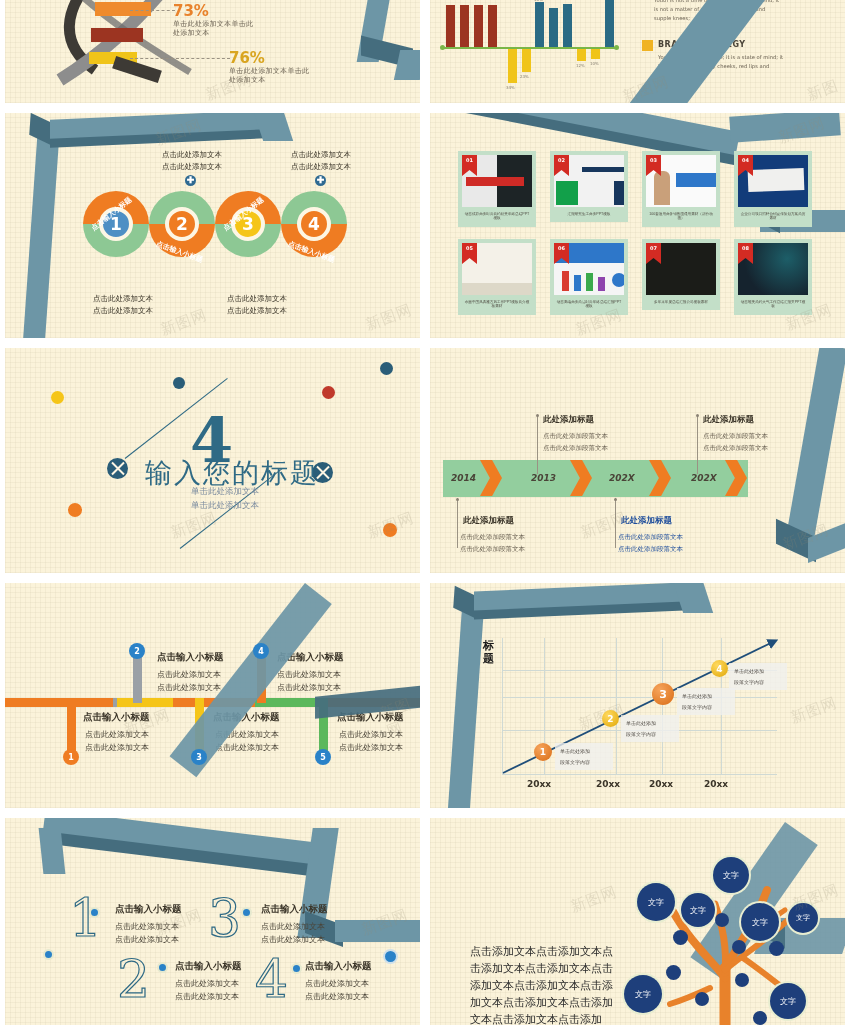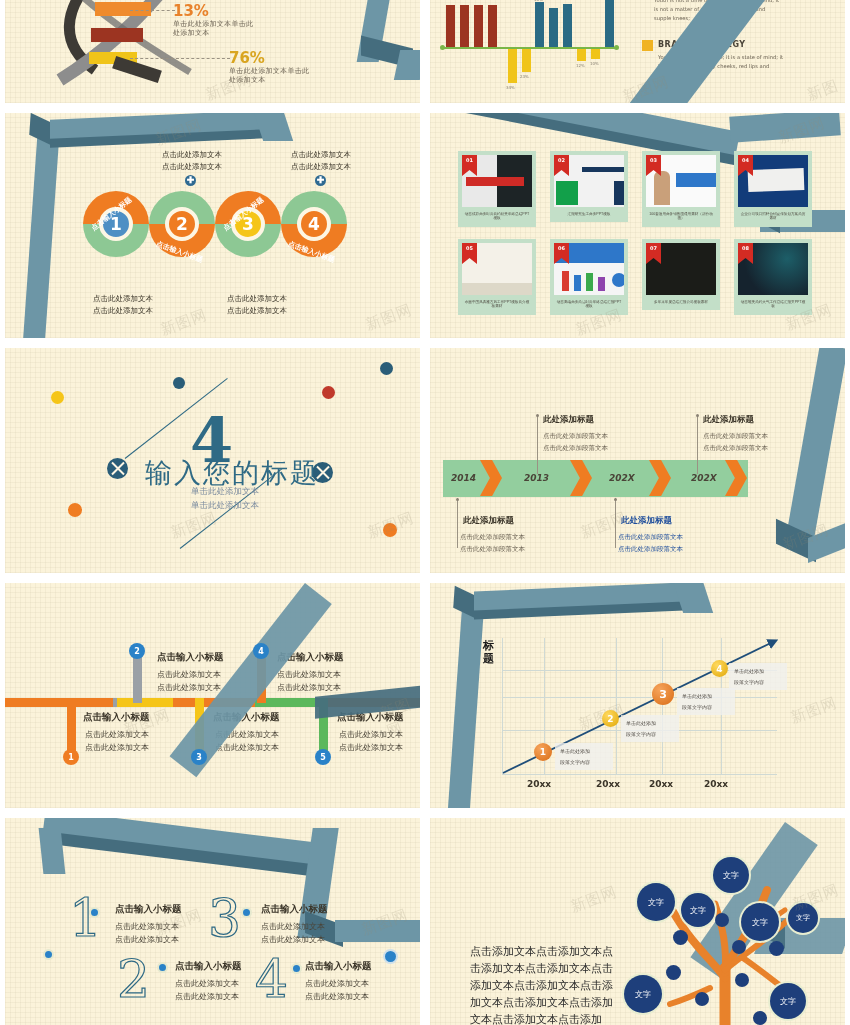--- a/index.html
+++ b/index.html
@@ -132,21 +132,21 @@
     </svg>
     <div class="bar1" style="left:90px;top:2px;width:56px;height:14px;background:#ef8b2c"></div>
     <div class="bar1" style="left:86px;top:28px;width:52px;height:14px;background:#9c3421"></div>
     <div class="bar1" style="left:84px;top:52px;width:48px;height:12px;background:#f0c419"></div>
     <div class="bar1" style="left:108px;top:63px;width:48px;height:13px;background:#3d3a35;transform:rotate(18deg)"></div>
 
     <div class="dashline" style="left:125px;top:10px;width:45px;"></div>
     <div class="dashline" style="left:125px;top:58px;width:100px;"></div>
 
     <div class="pct" style="left:168px;top:2px;color:#e8822b">
-      <span>13%</span>
+      <span>73%</span>
       <small>单击此处添加文本单击此<br>处添加文本</small>
     </div>
     <div class="pct" style="left:224px;top:49px;color:#d9a520">
       <span>76%</span>
       <small>单击此处添加文本单击此<br>处添加文本</small>
     </div>
 
     <div class="rb light" style="left:358px;top:-10px;width:22px;height:72px;transform:skewX(-10deg)"></div>
     <div class="rb dark" style="left:356px;top:42px;width:52px;height:20px;transform:skewY(14deg)"></div>
     <div class="rb light" style="left:392px;top:50px;width:26px;height:30px;transform:skewX(-12deg)"></div>
@@ -346,21 +346,21 @@
   </div>
 
   <div class="slide h-std">
     <div class="chevbar" style="left:13px;top:112px;width:305px;height:37px"></div>
     <div class="chev" style="left:50px;top:112px"></div>
     <div class="chev" style="left:140px;top:112px"></div>
     <div class="chev" style="left:219px;top:112px"></div>
     <div class="chev" style="left:295px;top:112px"></div>
 
     <div class="yr" style="left:21px;top:125px">2014</div>
-    <div class="yr" style="left:94px;top:125px">2013</div>
+    <div class="yr" style="left:101px;top:125px">2013</div>
     <div class="yr" style="left:179px;top:125px">202X</div>
     <div class="yr" style="left:261px;top:125px">202X</div>
 
     <div class="lead" style="left:27px;top:150px;height:50px"></div>
     <div class="leaddot" style="left:26px;top:150px"></div>
     <div class="lead" style="left:107px;top:68px;height:58px"></div>
     <div class="leaddot" style="left:106px;top:66px"></div>
     <div class="lead" style="left:185px;top:150px;height:50px"></div>
     <div class="leaddot" style="left:184px;top:150px"></div>
     <div class="lead" style="left:267px;top:68px;height:58px"></div>

